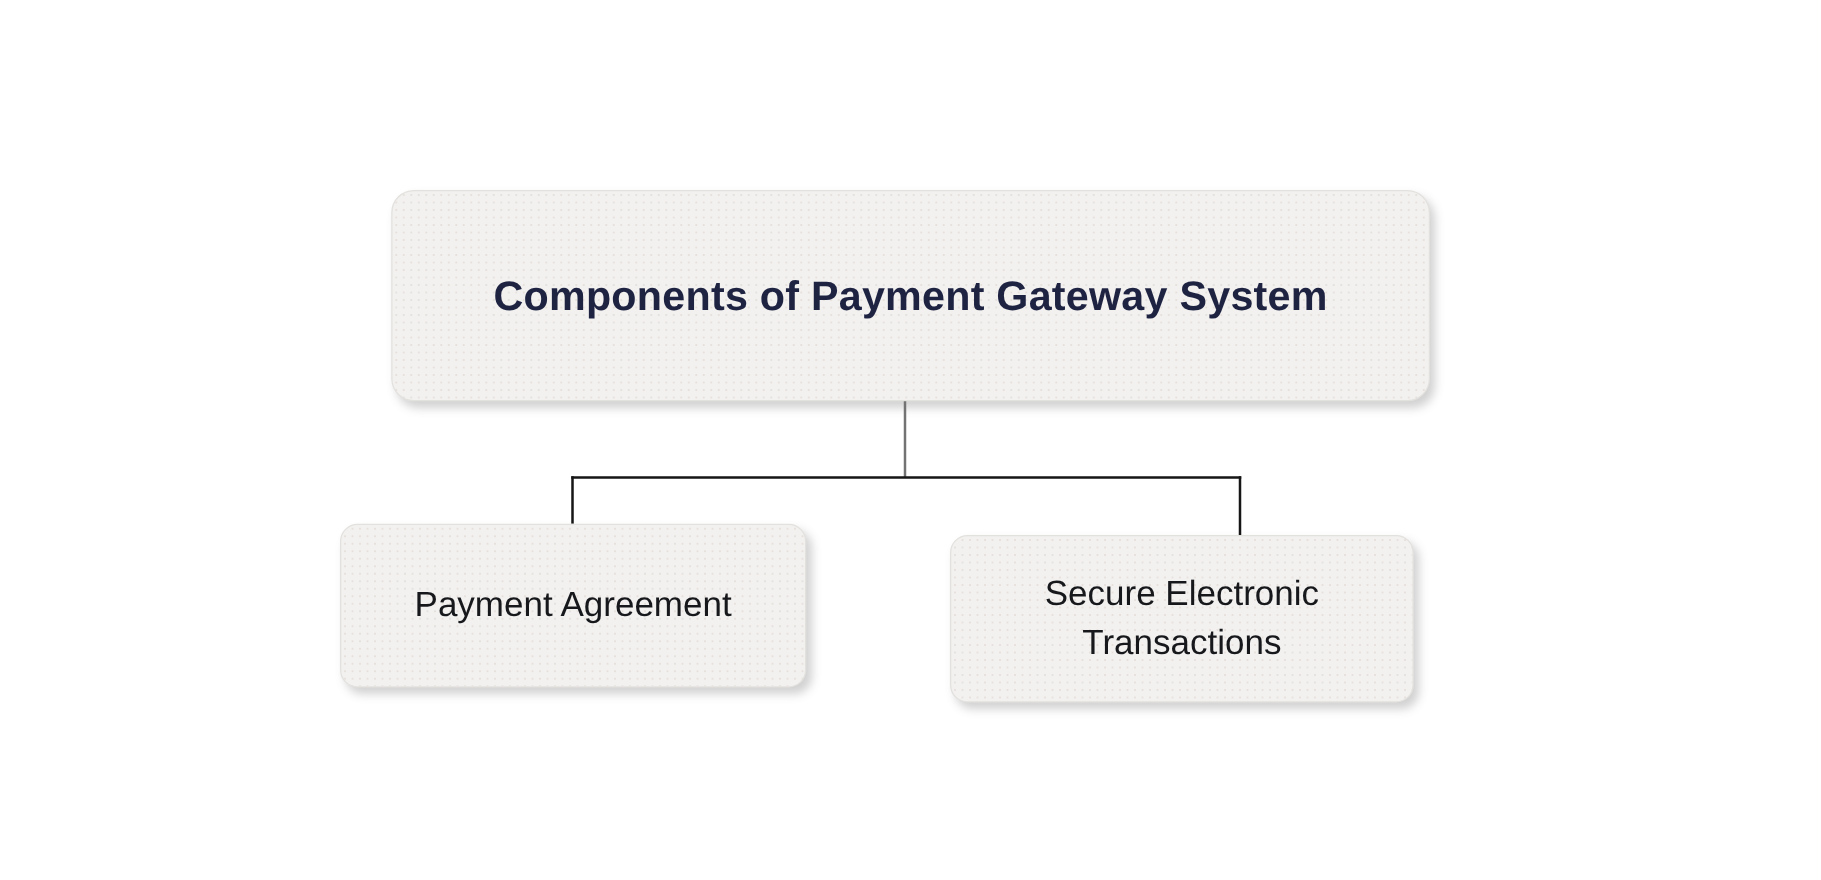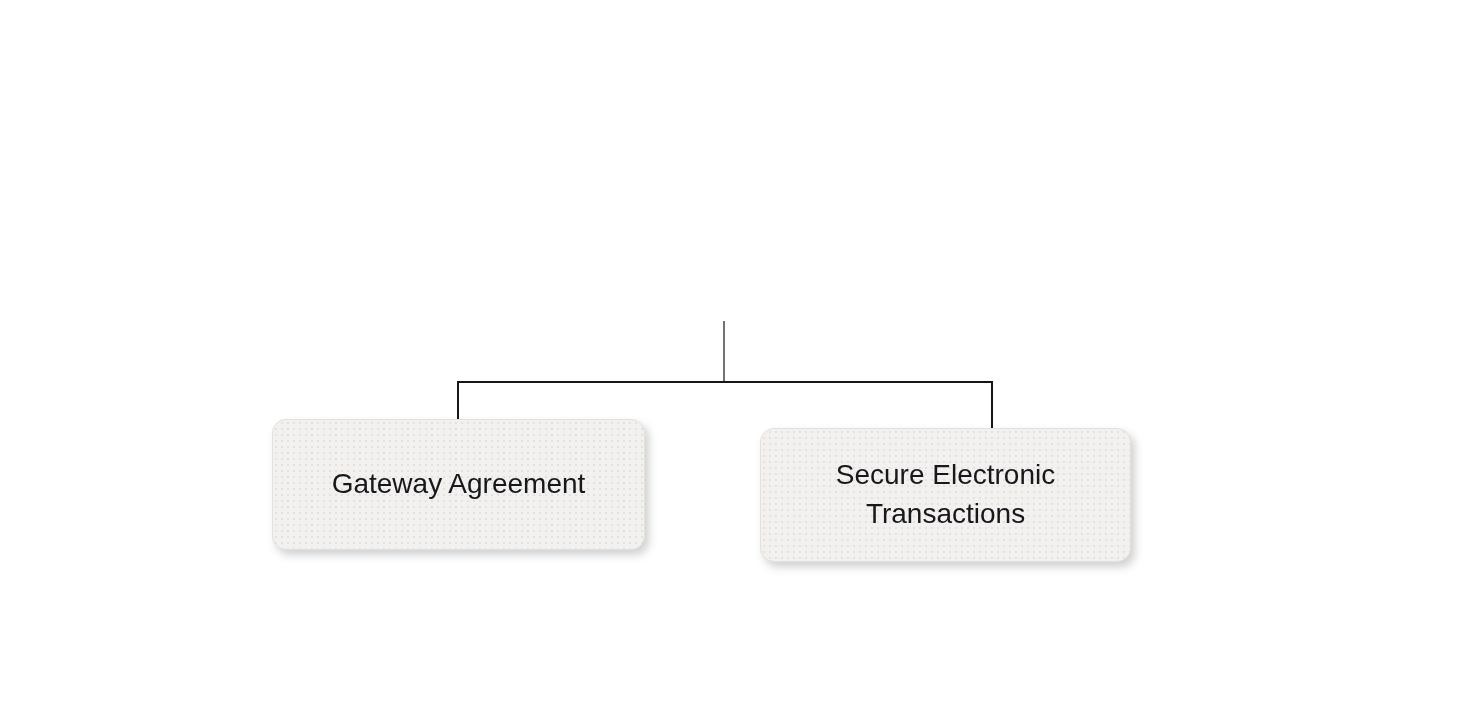--- a/index.html
+++ b/index.html
@@ -93,27 +93,30 @@
     width: 2px;
     height: 47px;
     background: #161616;
   }
 </style>
 </head>
 <body>
 
 <div class="canvas">
 
+  <div class="node node-root">
+    <span class="node-label">Components of Payment Gateway System</span>
+  </div>
 
   <div class="connector connector-stem"></div>
   <div class="connector connector-horizontal"></div>
   <div class="connector connector-drop-left"></div>
   <div class="connector connector-drop-right"></div>
 
   <div class="node node-child-left">
-    <span class="node-label">Gateway Agreement</span>
+    <span class="node-label">Payment Agreement</span>
   </div>
 
   <div class="node node-child-right">
     <span class="node-label">Secure Electronic Transactions</span>
   </div>
 
 </div>
 
 </body></html>

